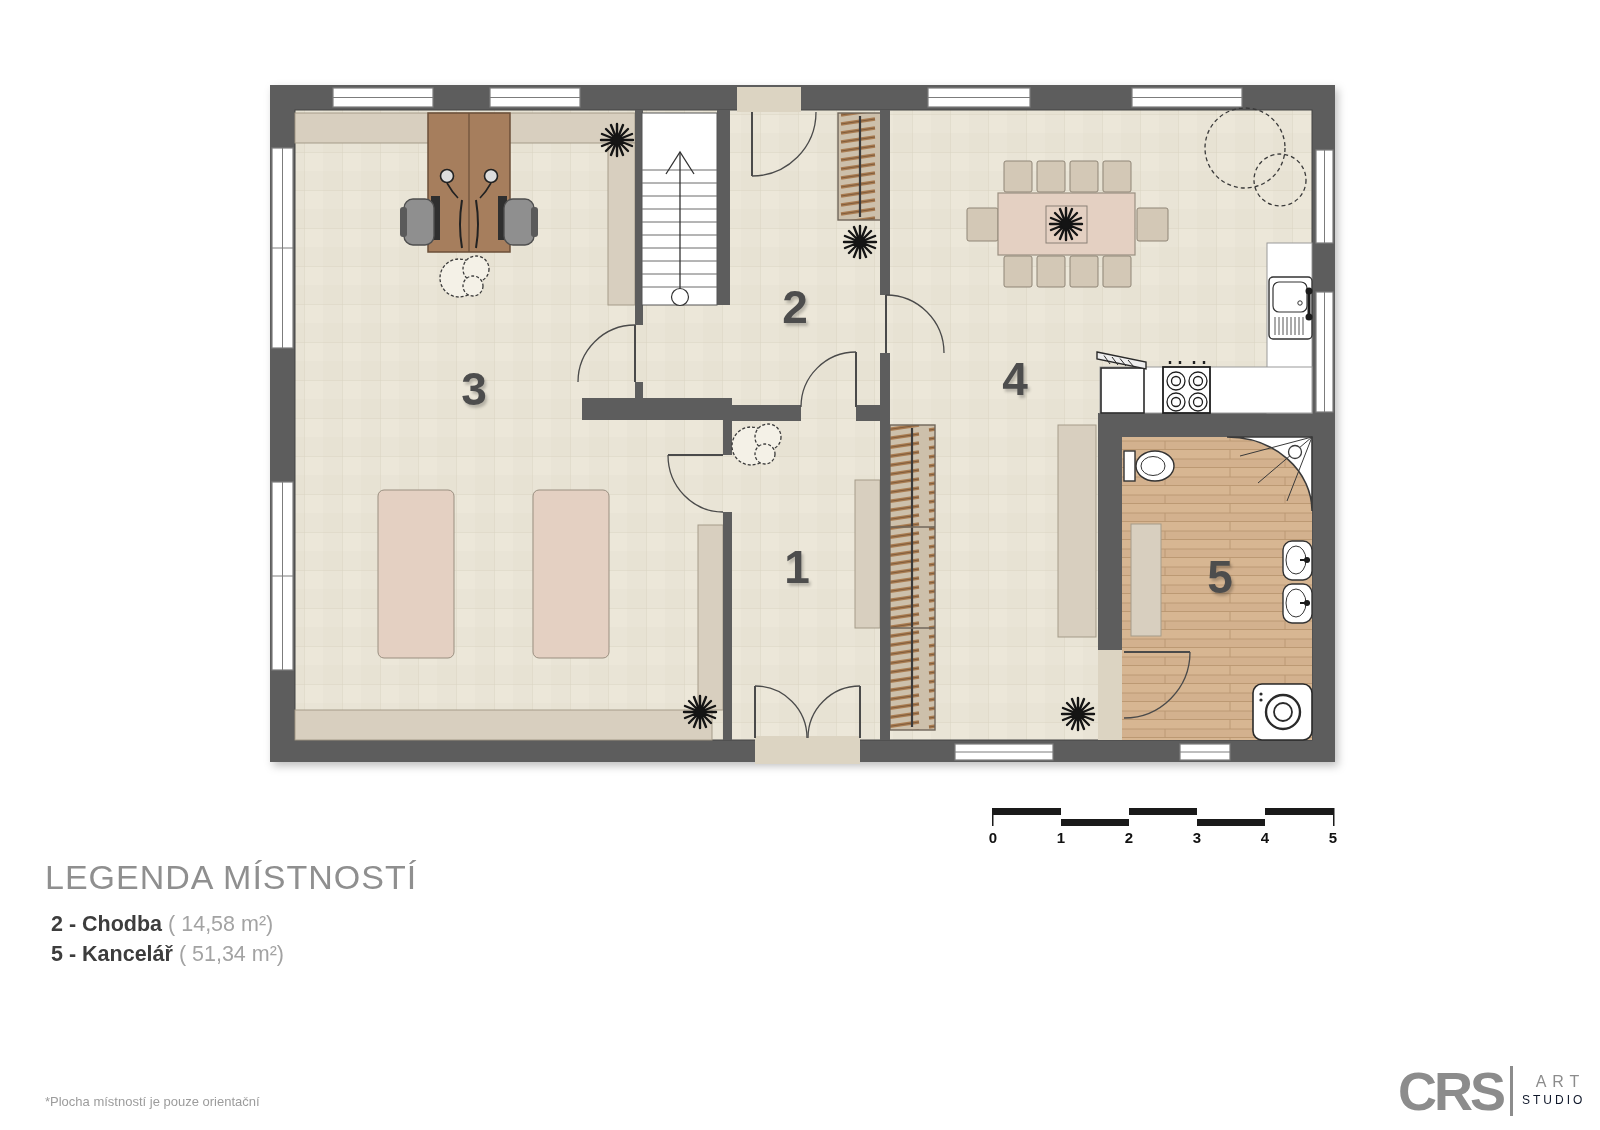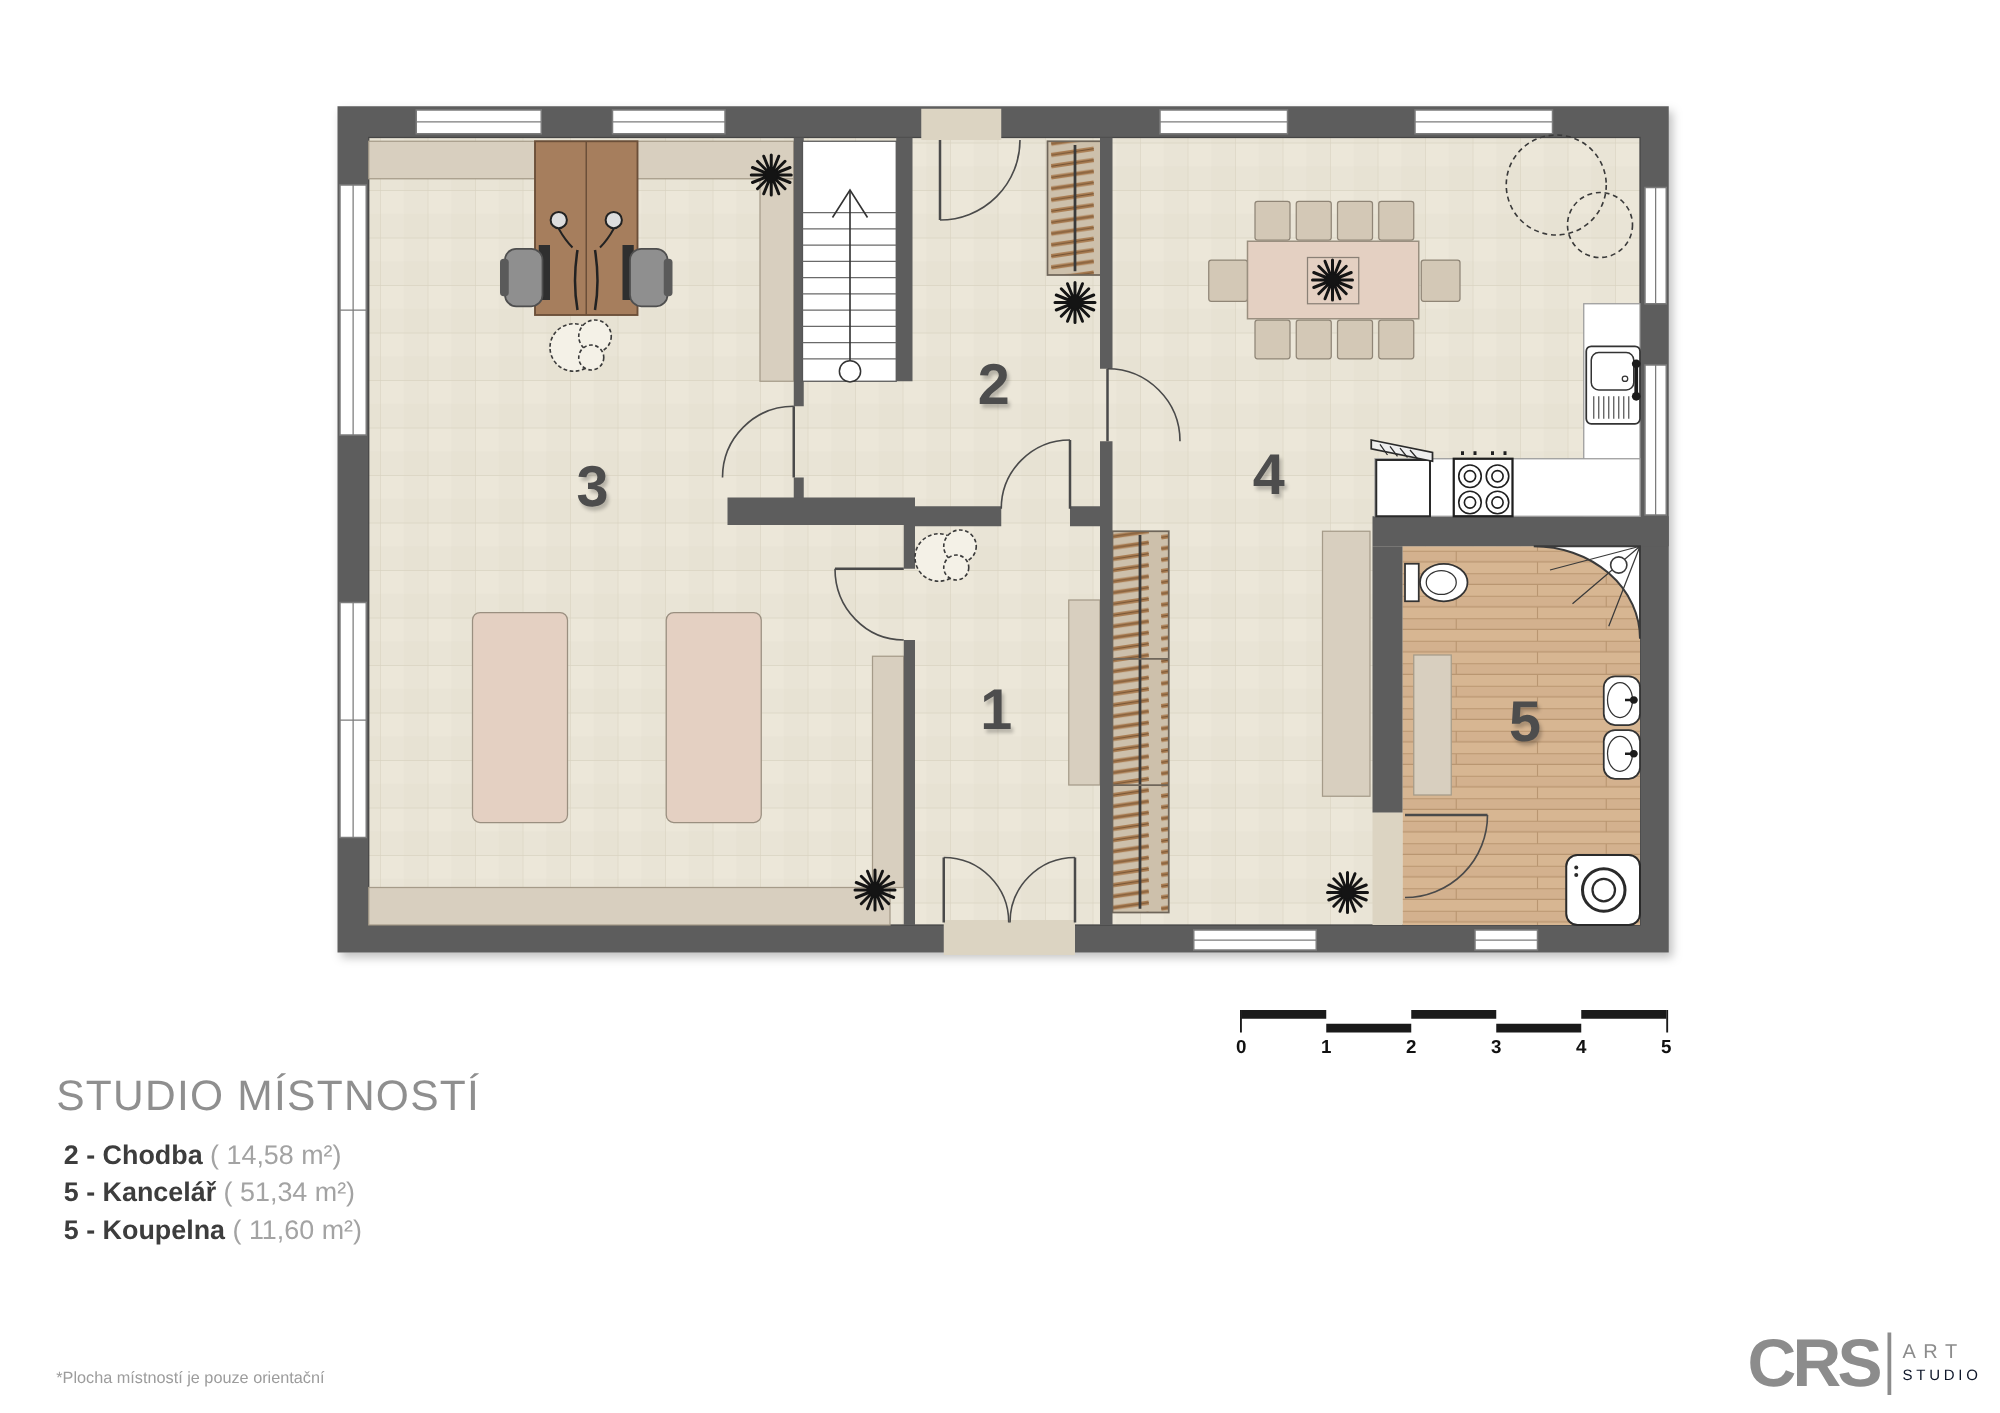--- a/index.html
+++ b/index.html
@@ -12,21 +12,21 @@
   .legend{position:absolute;left:45px;top:858px;}
   .legend-title{font-size:34px;font-weight:400;color:#8f8f8f;letter-spacing:1px;}
   .legend-items{list-style:none;margin:16px 0 0 0;padding:0 0 0 6px;}
   .legend-items li{margin-bottom:7px;font-size:21.5px;line-height:23px;}
   .legend-item-label{font-weight:bold;color:#3d3d3d;}
   .legend-item-area{color:#a3a3a3;}
   .footnote{position:absolute;left:45px;top:1094px;font-size:13px;color:#9c9c9c;}
   .logo{position:absolute;left:1398px;top:1060px;display:flex;align-items:center;}
   .logo-brand{font-size:54px;font-weight:bold;color:#8c8c8c;letter-spacing:-3px;}
   .logo-divider{width:3px;height:50px;background:#8c8c8c;margin:0 9px 0 7px;}
-  .logo-words{display:flex;flex-direction:column;justify-content:center;}
+  .logo-words{display:flex;flex-direction:column;justify-content:center;align-items:flex-end;}
   .logo-word1{font-size:16px;letter-spacing:6px;color:#8c8c8c;line-height:19px;}
   .logo-word2{font-size:12px;letter-spacing:3px;color:#0f172a;line-height:19px;}
 </style>
 </head>
 <body>
 
 <div class="canvas">
 
 <svg width="1600" height="1130" viewBox="0 0 1600 1130">
   <defs>
@@ -314,34 +314,30 @@
 <div class="room-label" style="left:1190px;top:550px;">5</div>
 
 <span class="scale-label" style="left:978px;top:829px;">0</span>
 <span class="scale-label" style="left:1046px;top:829px;">1</span>
 <span class="scale-label" style="left:1114px;top:829px;">2</span>
 <span class="scale-label" style="left:1182px;top:829px;">3</span>
 <span class="scale-label" style="left:1250px;top:829px;">4</span>
 <span class="scale-label" style="left:1318px;top:829px;">5</span>
 
 <div class="legend">
-  <div class="legend-title">STUDIO MÍSTNOSTÍ</div>
+  <div class="legend-title">LEGENDA MÍSTNOSTÍ</div>
   <ul class="legend-items">
     <li>
       <span class="legend-item-label">2 - Chodba</span>
       <span class="legend-item-area">( 14,58 m²)</span>
     </li>
     <li>
       <span class="legend-item-label">5 - Kancelář</span>
       <span class="legend-item-area">( 51,34 m²)</span>
     </li>
-    <li>
-      <span class="legend-item-label">5 - Koupelna</span>
-      <span class="legend-item-area">( 11,60 m²)</span>
-    </li>
   </ul>
 </div>
 
 <div class="footnote">*Plocha místností je pouze orientační</div>
 
 <div class="logo">
   <span class="logo-brand">CRS</span>
   <span class="logo-divider"></span>
   <span class="logo-words">
     <span class="logo-word1">ART</span>

